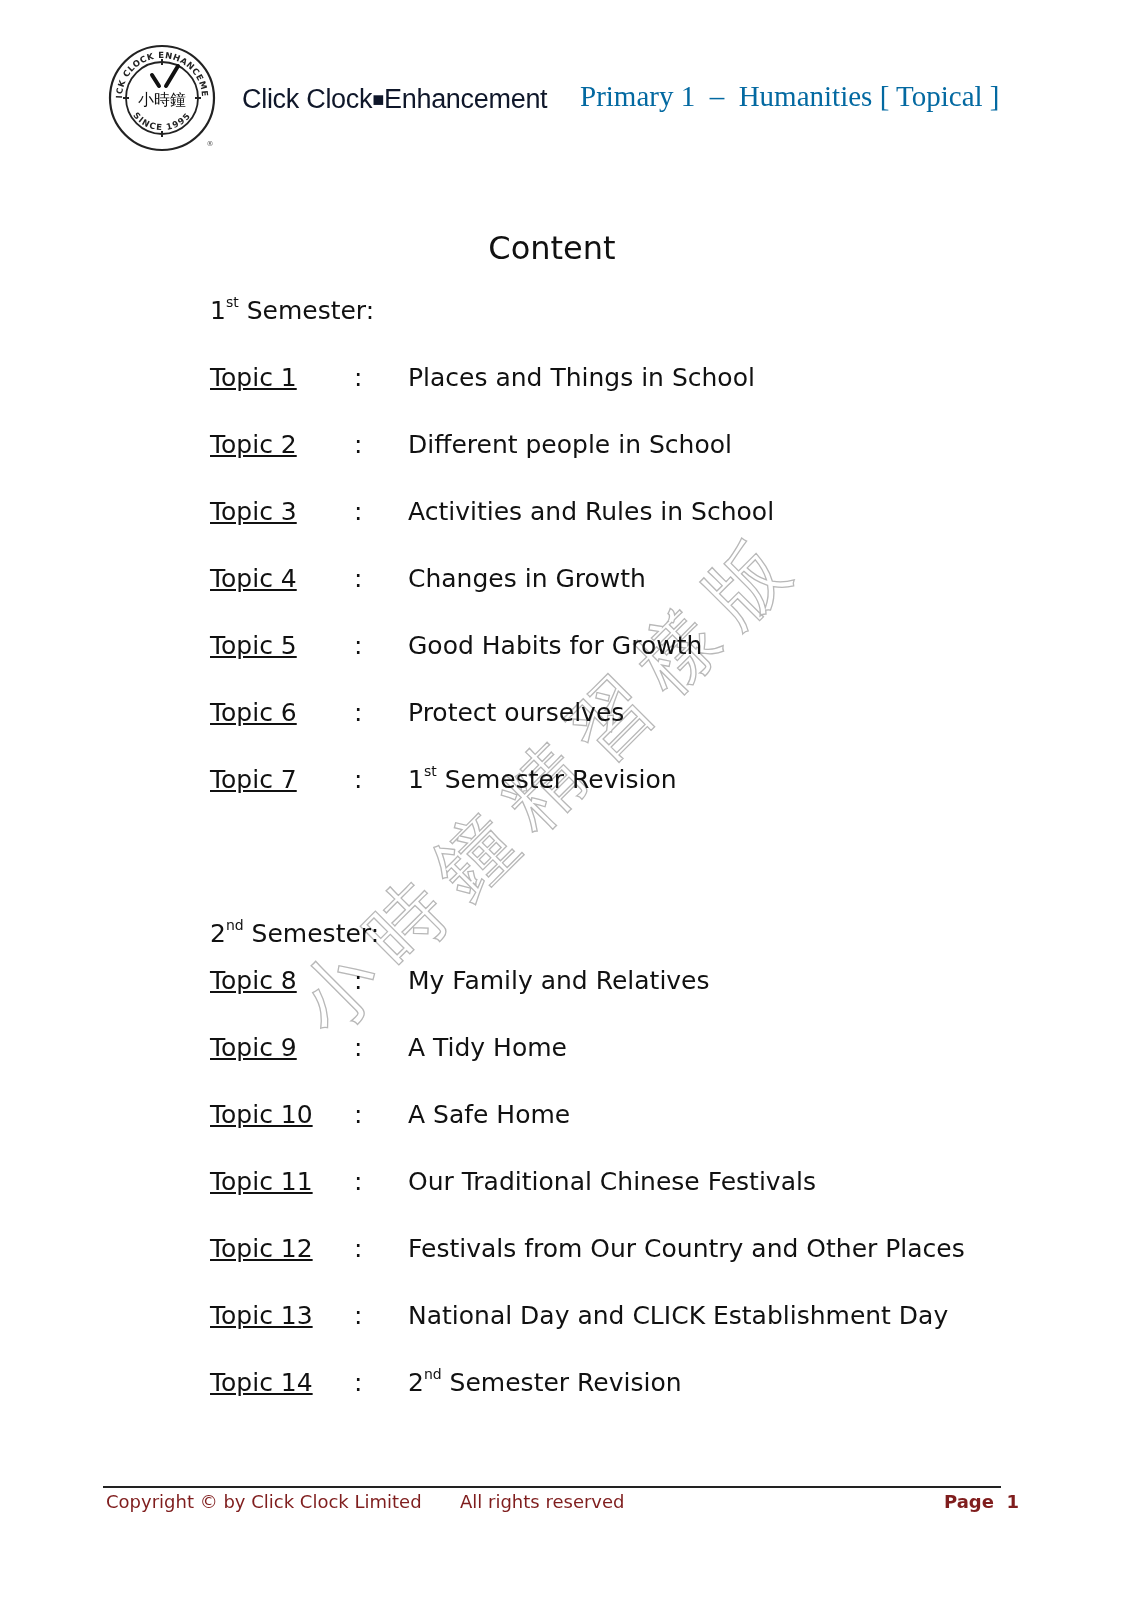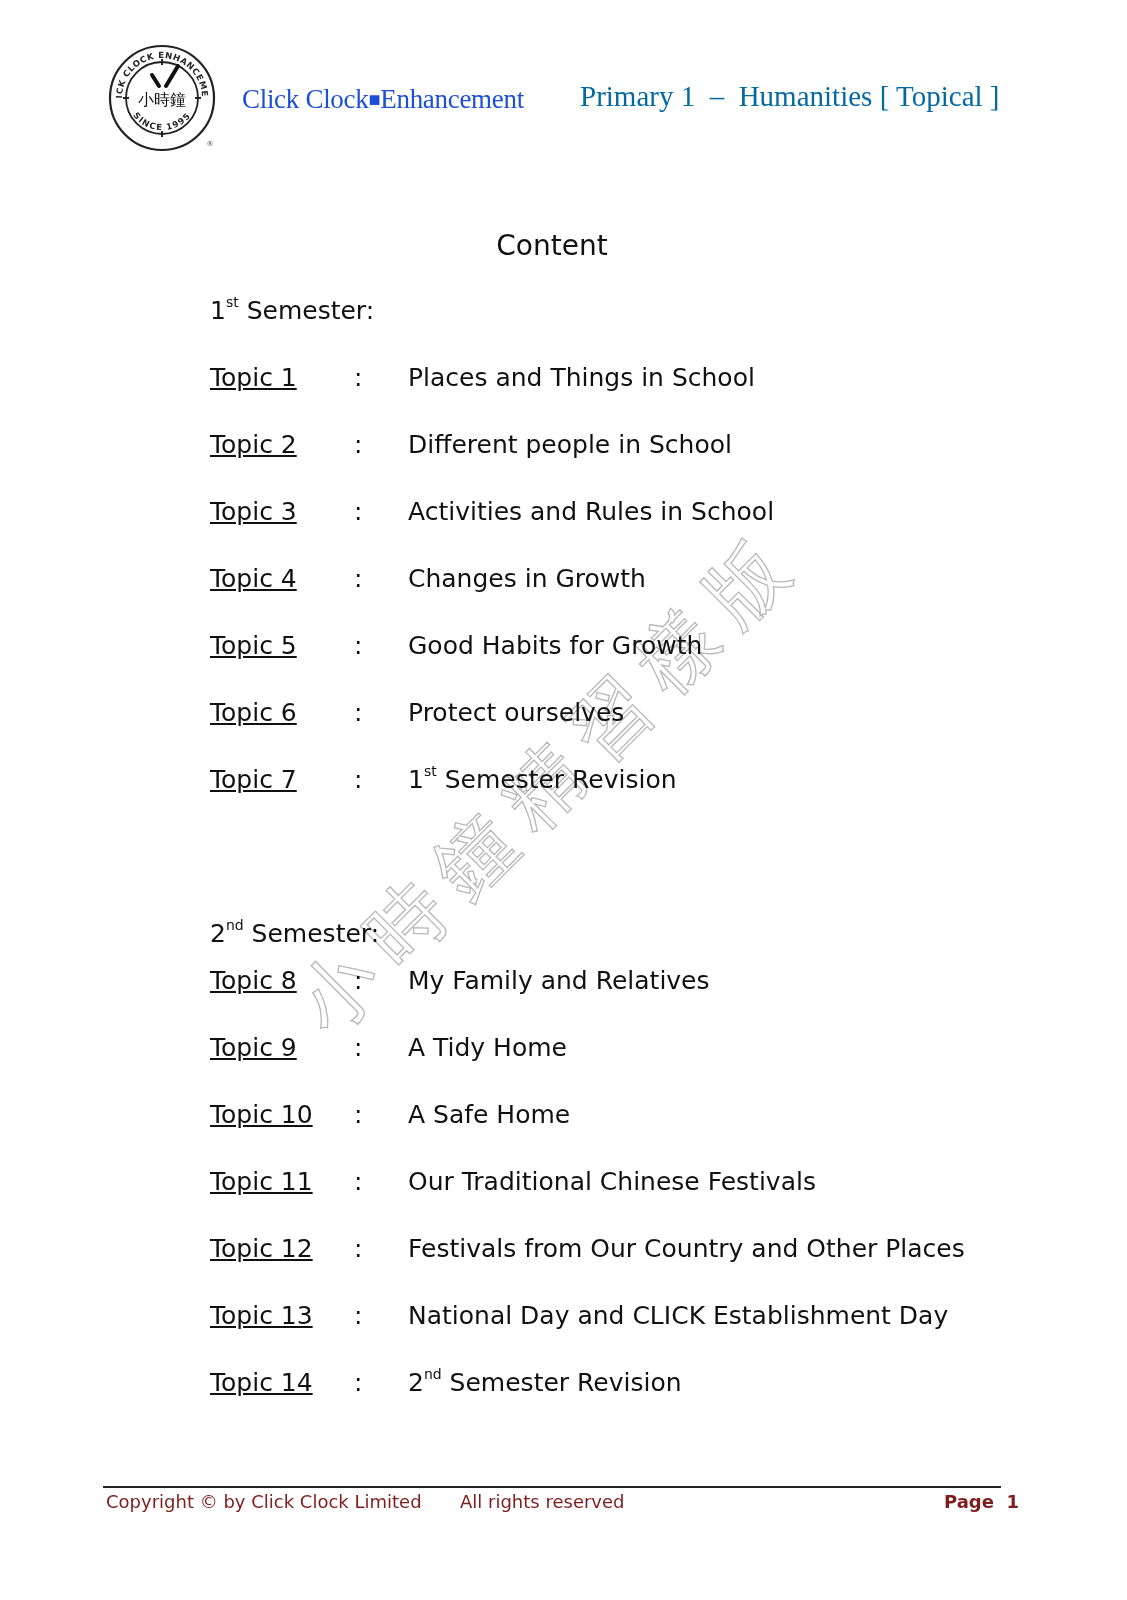--- a/index.html
+++ b/index.html
@@ -1,23 +1,23 @@
 <!DOCTYPE html>
 <html><head>
 <meta charset="utf-8">
 <style>
   html, body { margin: 0; padding: 0; background: #ffffff; }
   body { width: 1127px; height: 1600px; position: relative; overflow: hidden; color: #111; }
 
   .logo { position: absolute; left: 106px; top: 42px; width: 112px; height: 112px; }
-  .brand { position: absolute; left: 242px; top: 84px; font-family: Liberation Serif, serif; font-size: 27px; color: #1d4ed8; letter-spacing: -0.3px; }
+  .brand { position: absolute; left: 242px; top: 84px; font-family: Liberation Sans, sans-serif; font-size: 27px; color: #0f172a; letter-spacing: -0.3px; }
   .brand .sq { font-size: 20px; vertical-align: 2px; }
   .header-title { position: absolute; left: 580px; top: 80px; font-family: "Liberation Serif", serif; font-size: 29px; color: #0369a1; white-space: pre; }
 
-  .content-title { position: absolute; left: 0; width: 1104px; text-align: center; top: 229px; font-family: "DejaVu Sans", sans-serif; font-size: 28px; }
+  .content-title { position: absolute; left: 0; width: 1104px; text-align: center; top: 229px; font-family: "DejaVu Sans", sans-serif; font-size: 32px; }
 
   .sem { position: absolute; left: 210px; font-family: "DejaVu Sans", sans-serif; font-size: 25px; }
   .sem sup, .ttl sup { font-size: 14px; vertical-align: 12px; line-height: 0; }
 
   .row { position: absolute; left: 210px; height: 34px; font-family: "DejaVu Sans", sans-serif; font-size: 25px; white-space: nowrap; }
   .row .num { position: absolute; left: 0; text-decoration: underline; }
   .row .colon { position: absolute; left: 144px; }
   .row .ttl { position: absolute; left: 198px; }
 
   .watermark { position: absolute; left: 300px; top: 500px; width: 0; height: 0; pointer-events: none; }

